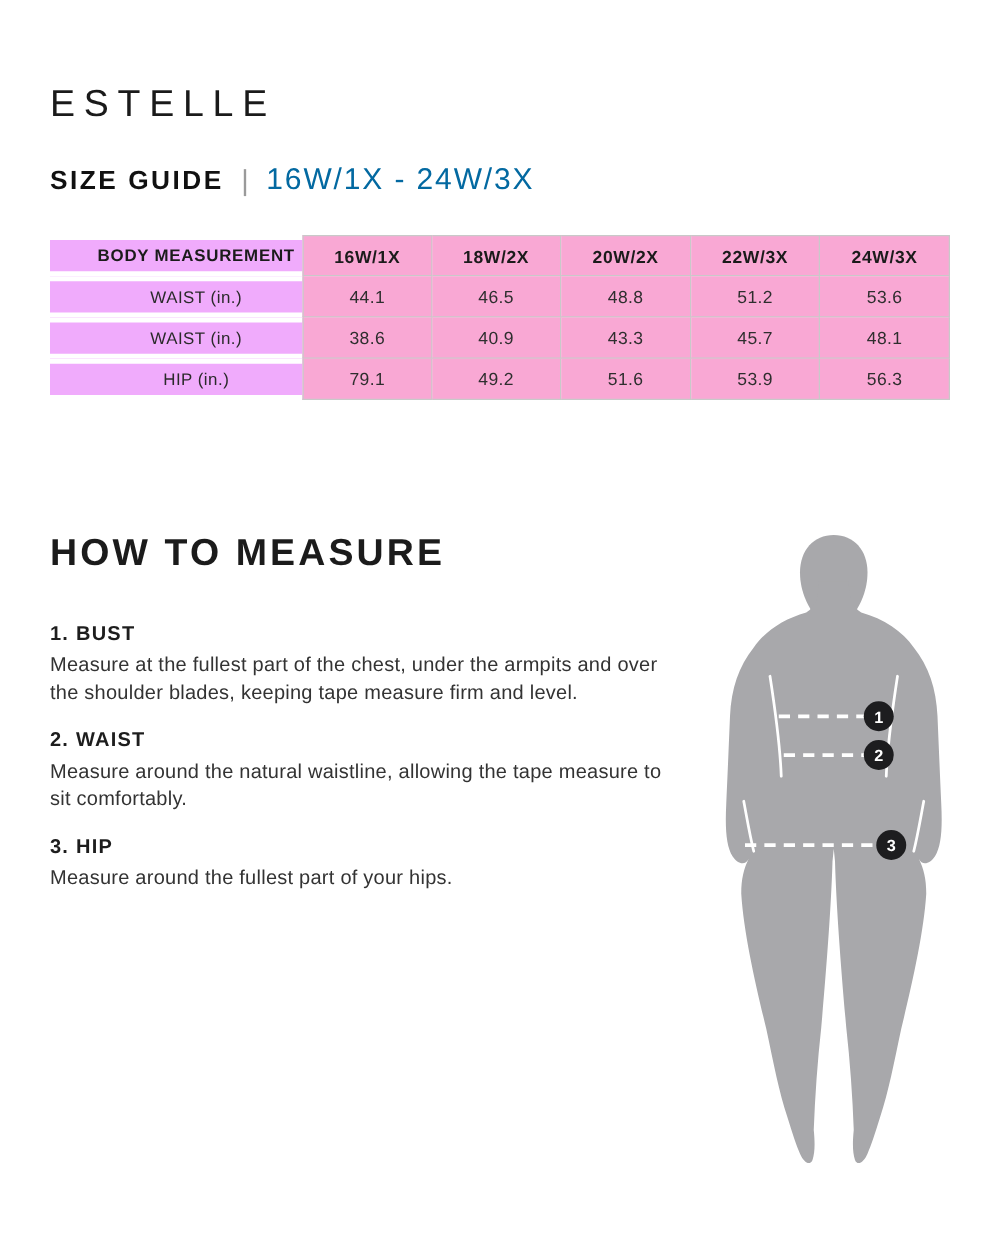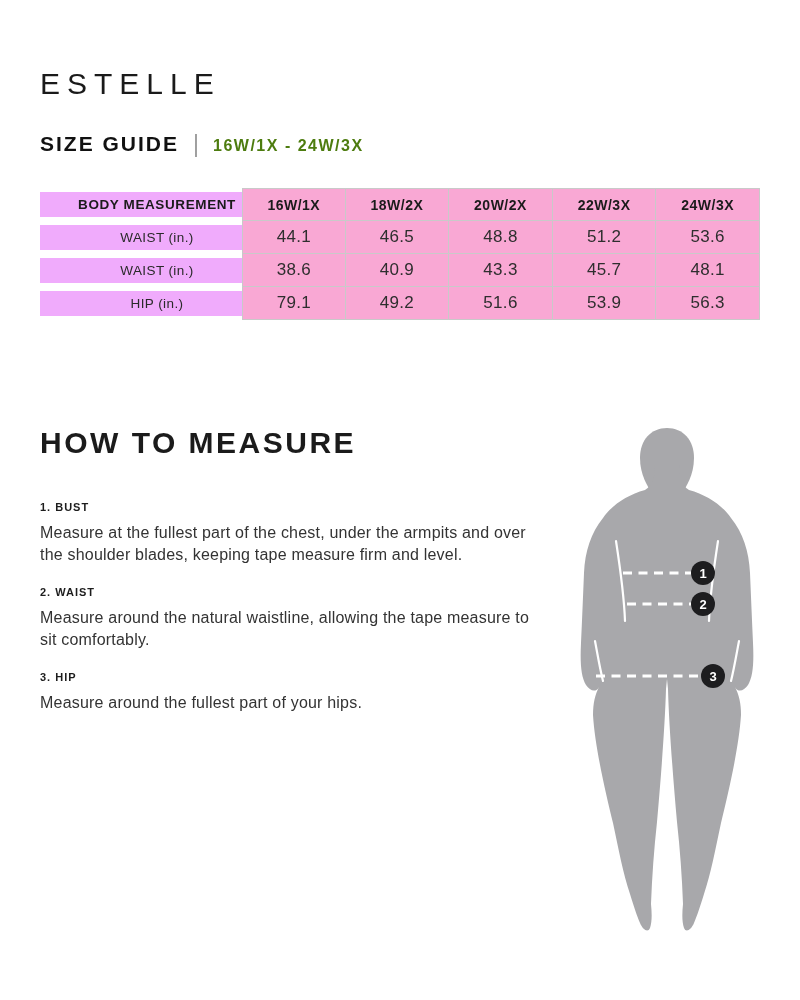--- a/index.html
+++ b/index.html
@@ -18,54 +18,54 @@
     position:absolute; left:40px; top:67px;
     font-size:30px; font-weight:300; letter-spacing:7px;
     color:#1a1a1a;
   }
   .subhead {
     position:absolute; left:40px; top:130px;
     display:flex; align-items:baseline; gap:14px;
   }
   .size-guide-label { font-size:21px; font-weight:700; letter-spacing:2px; color:#111;text-align:right; }
   .subhead-sep { font-size:23px; font-weight:300; color:#9a9a9a; position:relative; top:1px; }
-  .size-range { font-size:16px; font-weight:700; letter-spacing:1.5px; color:#4d7c0f; }
+  .size-range { font-size:24px; font-weight:400; letter-spacing:1.5px; color:#0369a1; }
 
   
   .size-table {
     position:absolute; left:40px; top:188px; width:720px;
     display:grid;
     grid-template-columns:202px repeat(5, 1fr);
     grid-auto-rows:33px;
   }
   .cell { display:flex; align-items:center; justify-content:center; background:#f9a8d4; }
   .label-cell {
     background:#f0abfc;
     border-top:4px solid #fff; border-bottom:4px solid #fff;
     font-size:13.5px; color:#2a2a2a; letter-spacing:0.4px;padding-left:32px;
   }
   .label-cell.header-cell { font-weight:700; font-size:13.5px; letter-spacing:0.6px; color:#1b1b1b; }
   .data-cell {
-    font-size:17px; color:#2e2e2e; letter-spacing:0.3px;
+    font-size:14px; color:#2e2e2e; letter-spacing:0.3px;
     border-right:1px solid #c9c9c9; border-bottom:1px solid #c9c9c9;
   }
   .data-cell.first-col { border-left:1px solid #c9c9c9; }
   .data-cell.first-row { border-top:1px solid #c9c9c9; }
   .data-cell.header-cell { font-weight:700; font-size:14px; letter-spacing:0.5px; color:#1b1b1b; }
 
   
   .howto {
     position:absolute; left:40px; top:426px; width:505px;
   }
   .howto-title {
     font-size:30px; font-weight:600; letter-spacing:2.5px; color:#1b1b1b;
     margin-bottom:38px;
   }
   .step-heading {
-    font-size:11px; font-weight:700; letter-spacing:1px; color:#1d1d1d;
+    font-size:16px; font-weight:700; letter-spacing:1px; color:#1d1d1d;
     line-height:19px; margin-bottom:5px;
   }
   .step-desc {
     font-size:16px; font-weight:400; color:#333; letter-spacing:0.2px;
     line-height:21.5px; margin-bottom:18px;
   }
 
   
   .figure-wrap {
     position:absolute; left:578px; top:425px; width:190px; height:510px;

